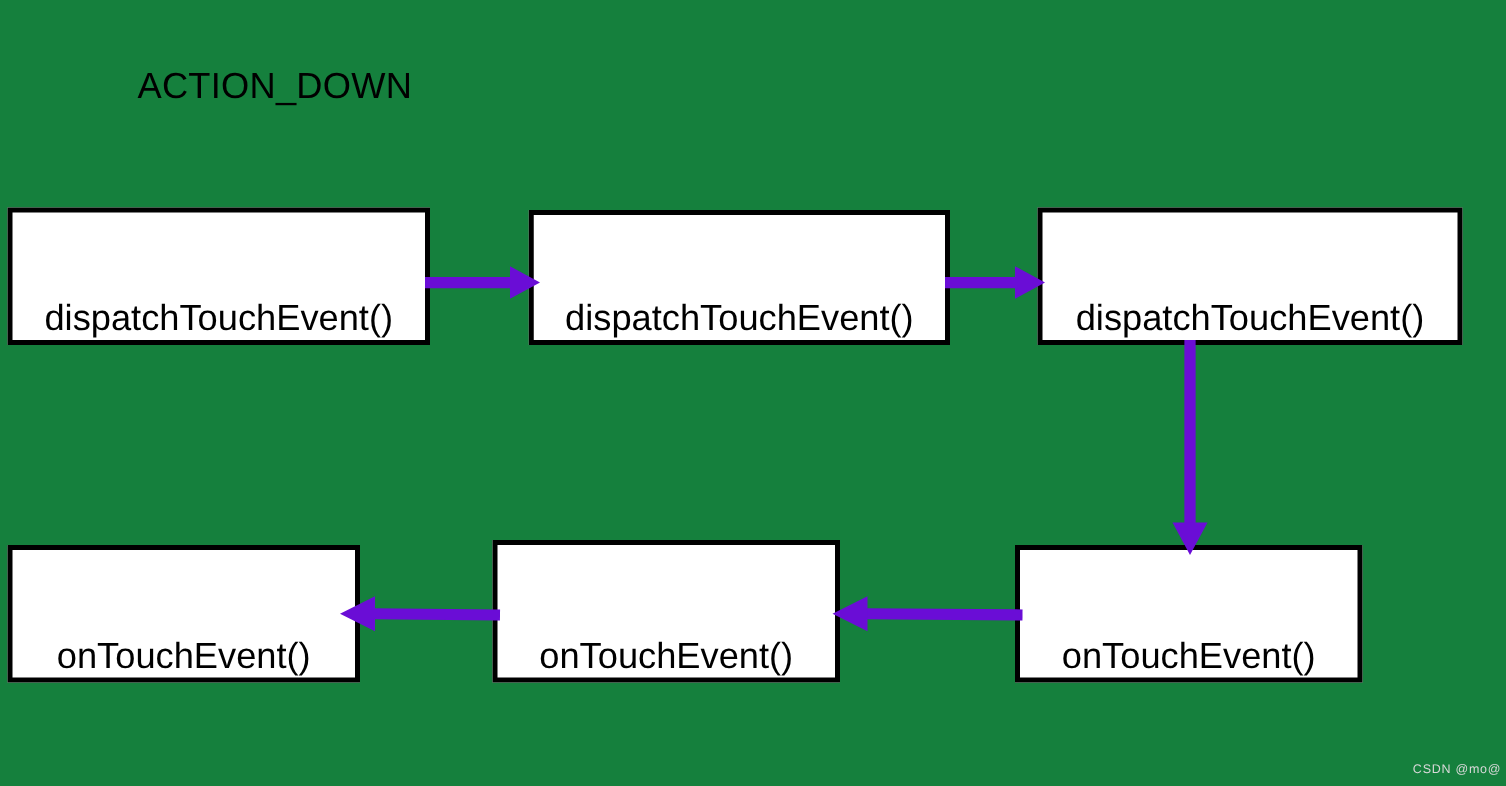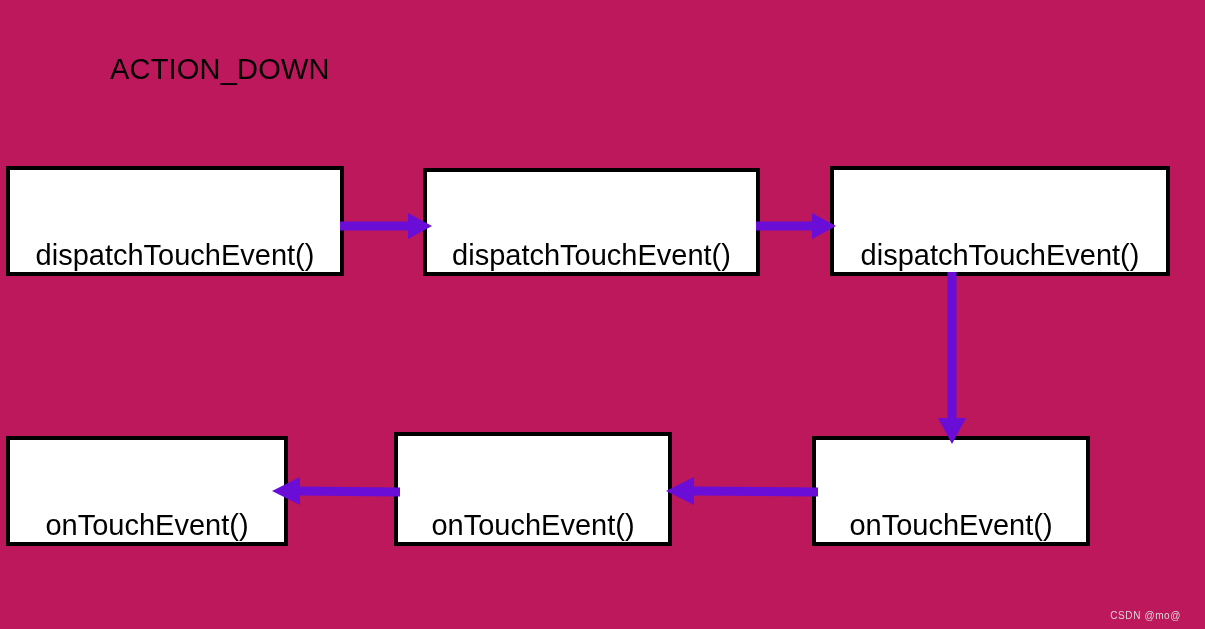--- a/index.html
+++ b/index.html
@@ -11,21 +11,21 @@
     width: 1205px;
     height: 629px;
     font-family: "Liberation Sans", sans-serif;
     color: #000000;
     overflow: hidden;
   }
   #canvas {
     position: relative;
     width: 1205px;
     height: 629px;
-    background: #be185d;
+    background: #15803d;
   }
   .title {
     position: absolute;
     left: 110px;
     top: 52px;
     font-size: 29px;
     line-height: 34px;
     letter-spacing: 0.2px;
     color: #000000;
     white-space: nowrap;
@@ -61,21 +61,21 @@
     pointer-events: none;
   }
   #arrow-h1 { left: 340px; top: 206px; width: 92px;  height: 40px; }
   #arrow-h2 { left: 756px; top: 206px; width: 80px;  height: 40px; }
   #arrow-v1 { left: 930px; top: 272px; width: 44px;  height: 172px; }
   #arrow-h3 { left: 666px; top: 470px; width: 152px; height: 42px; }
   #arrow-h4 { left: 272px; top: 470px; width: 128px; height: 42px; }
 
   .watermark {
     position: absolute;
-    right: 24px;
+    right: 4px;
     bottom: 8px;
     font-size: 10px;
     color: #d8d8d8;
     letter-spacing: 0.6px;
     white-space: nowrap;
     user-select: none;
   }
 </style>
 </head>
 <body>

